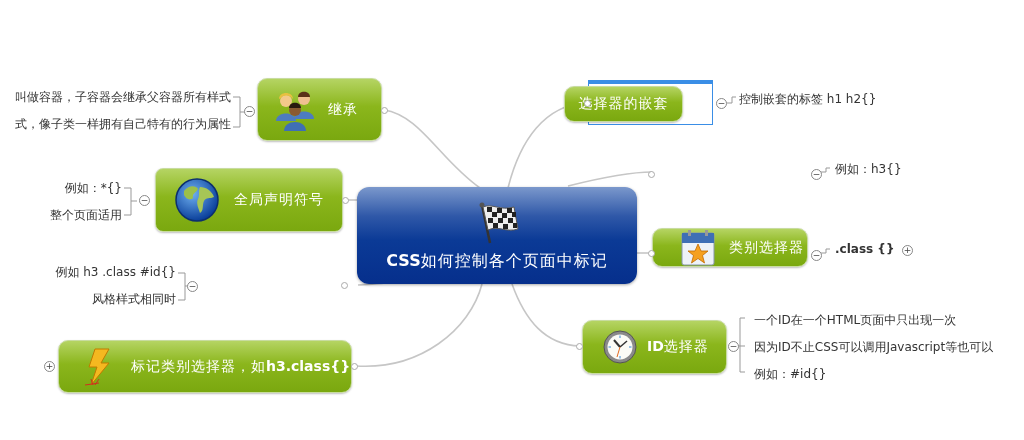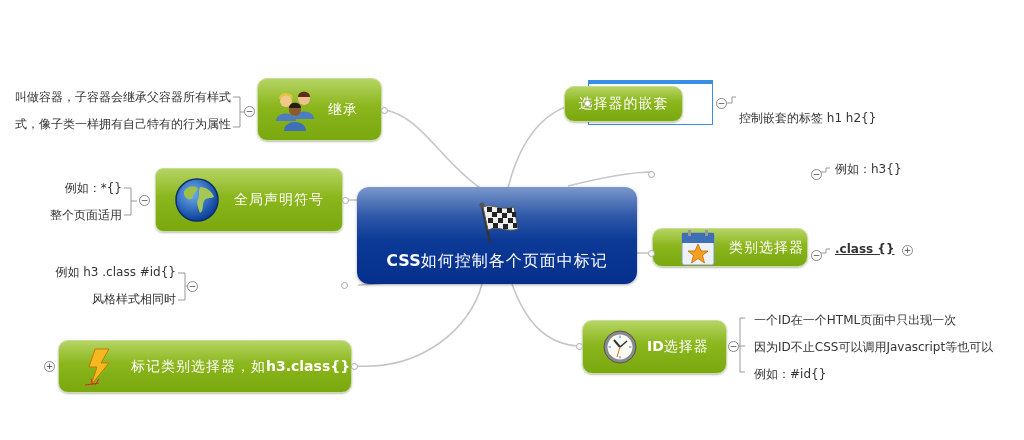--- a/index.html
+++ b/index.html
@@ -155,39 +155,39 @@
   <div class="knob" style="left:351px;top:363px;"></div>
   <div class="toggle" style="left:44px;top:361px;">+</div>
 
   <div class="selbox"></div>
   <div class="selbar"></div>
   <div class="topic" style="left:564px;top:86px;width:119px;height:36px;justify-content:center;">
     <span class="lbl">选择器的嵌套</span>
   </div>
   <div class="knob" style="left:584px;top:100px;"></div>
   <div class="toggle" style="left:716px;top:98px;">−</div>
-  <div class="note" style="left:739px;top:91px;margin-top:19px;">控制嵌套的标签 h1 h2{}</div>
+  <div class="note" style="left:739px;top:91px;">控制嵌套的标签 h1 h2{}</div>
 
   <div class="knob" style="left:648px;top:171px;"></div>
   <div class="toggle" style="left:811px;top:169px;">−</div>
   <div class="note" style="left:835px;top:161px;">例如：h3{}</div>
 
   <div class="topic" style="left:652px;top:228px;width:156px;height:39px;padding-left:8px;">
     <svg class="ic" style="width:34px;height:36px;flex-basis:34px;margin-left:20px;margin-right:14px;" viewBox="0 0 34 36">
       <rect x="1" y="3" width="32" height="32" rx="2" fill="#eef2f8" stroke="#8896aa"></rect>
       <rect x="1" y="3" width="32" height="10" fill="#3f6fb5"></rect>
       <rect x="7" y="0" width="3" height="6" fill="#999"></rect>
         <rect x="24" y="0" width="3" height="6" fill="#999"></rect>
       <path d="M17,14 L20,21 L27,21 L21.5,25.5 L23.5,33 L17,28.5 L10.5,33 L12.5,25.5 L7,21 L14,21 Z" fill="#f5a020" stroke="#c06a00" stroke-width="0.8"></path>
     </svg>
     <span class="lbl">类别选择器</span>
   </div>
   <div class="knob" style="left:648px;top:250px;"></div>
   <div class="toggle" style="left:811px;top:250px;">−</div>
-  <div class="note" style="left:835px;top:242px;font-weight:bold;text-decoration:underline;">.class {}</div>
+  <div class="note" style="left:835px;top:242px;font-weight:bold;">.class {}</div>
   <div class="toggle" style="left:902px;top:245px;">+</div>
 
   <div class="topic" style="left:582px;top:320px;width:145px;height:54px;">
     <svg class="ic" style="width:34px;height:34px;flex-basis:34px;margin-left:20px;margin-right:10px;" viewBox="0 0 34 34">
       <circle cx="17" cy="17" r="16" fill="#8a8a8a" stroke="#555"></circle>
       <circle cx="17" cy="17" r="12.5" fill="#fbfbf6"></circle>
       <g stroke="#7ab0e0" stroke-width="1.5">
           <line x1="17" y1="5.5" x2="17" y2="8"></line>
           <line x1="28.5" y1="17" x2="26" y2="17"></line>
           <line x1="17" y1="28.5" x2="17" y2="26"></line>

